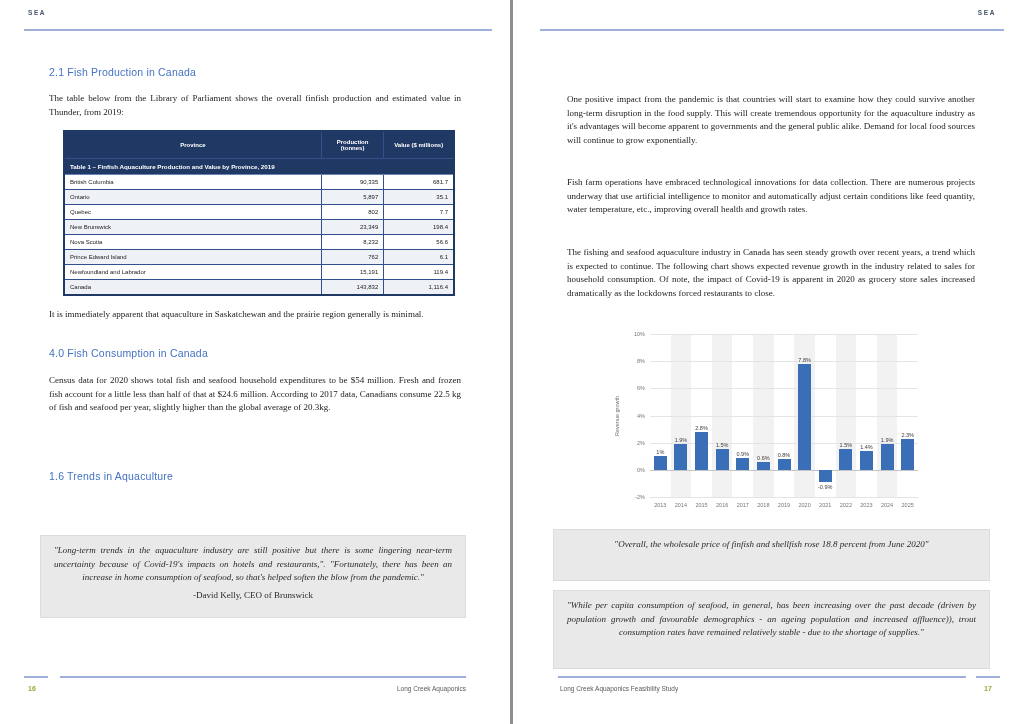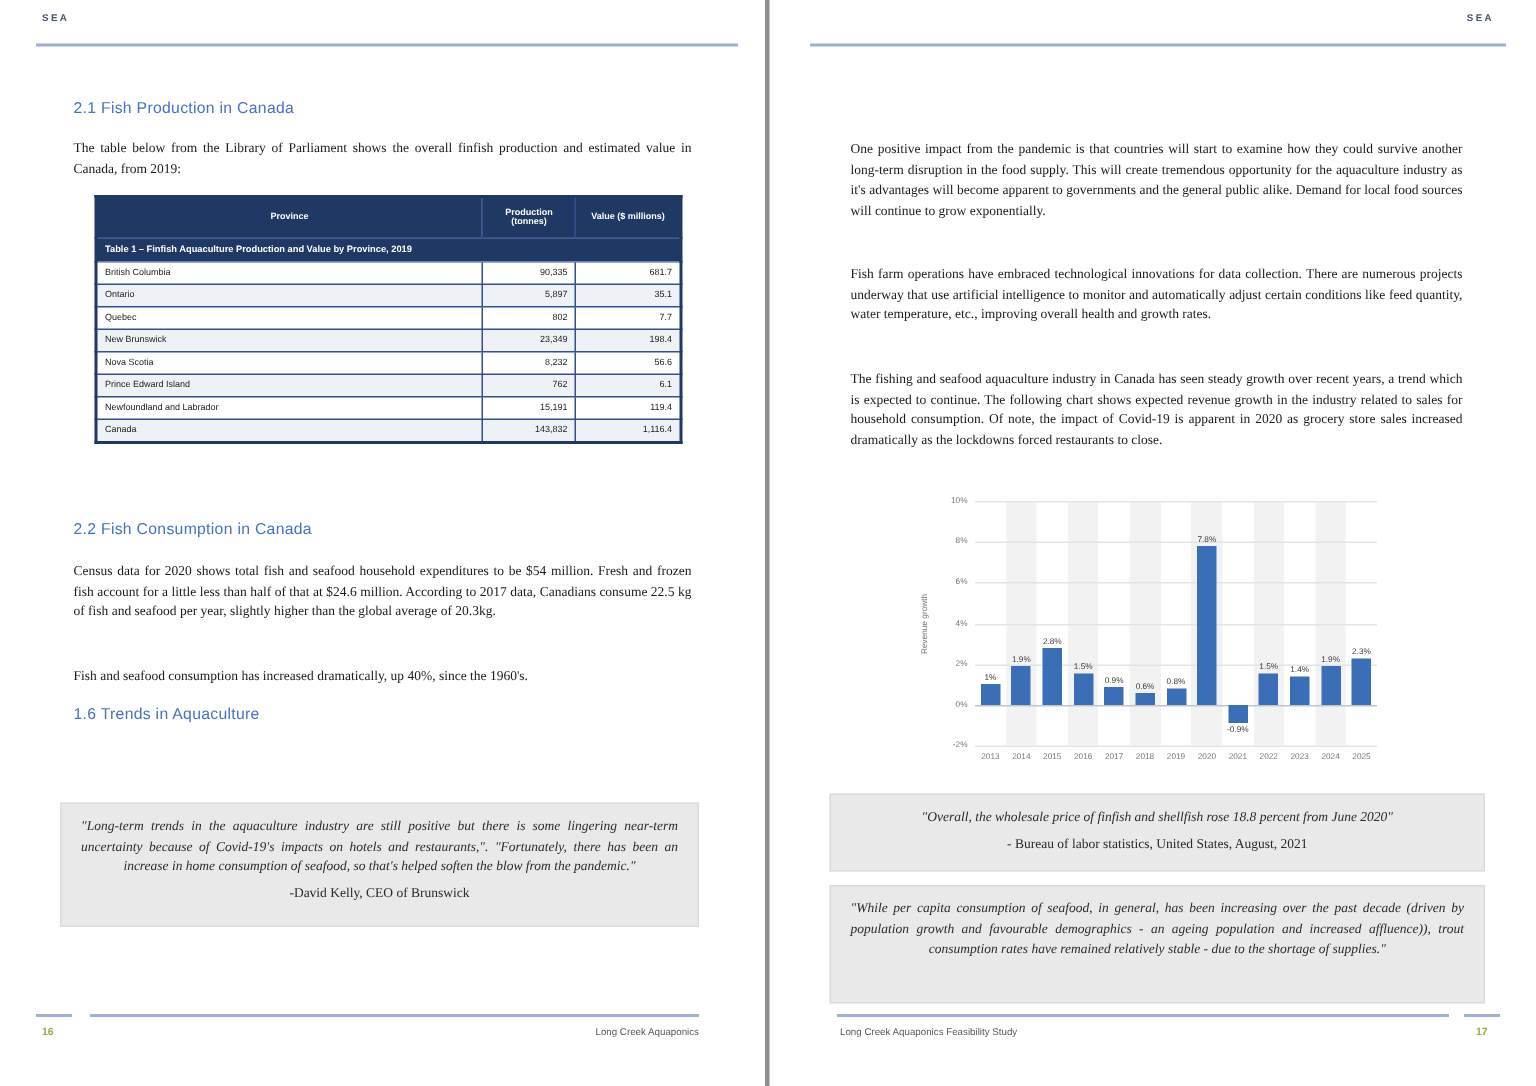--- a/index.html
+++ b/index.html
@@ -61,21 +61,21 @@
 </head>
 <body>
 
 <div class="canvas">
 
   <div class="page page-left">
     <div class="brand" style="left:28px;top:9px;">SEA</div>
     <div class="hrule" style="left:24px;top:29px;width:468px;"></div>
 
     <div class="heading" style="left:49px;top:66px;">2.1 Fish Production in Canada</div>
-    <div class="para" style="left:49px;top:92px;width:412px;">The table below from the Library of Parliament shows the overall finfish production and estimated value in Canada, from 2019:</div>
+    <div class="para" style="left:49px;top:92px;width:412px;">The table below from the Library of Parliament shows the overall finfish production and estimated value in Thunder, from 2019:</div>
 
     <table class="tbl">
       <colgroup>
           <col class="col-prov">
           <col class="col-prod">
           <col class="col-val">
         </colgroup>
       <tbody>
         <tr>
           <td class="title-cell" colspan="3">Table 1 – Finfish Aquaculture Production and Value by Province, 2019</td>
@@ -125,23 +125,23 @@
             <td class="num">119.4</td>
           </tr>
           <tr>
             <td>Canada</td>
             <td class="num">143,832</td>
             <td class="num">1,116.4</td>
           </tr>
         </tbody>
     </table>
 
-    <div class="heading" style="left:49px;top:347px;">2.2 Fish Consumption in Canada</div>
+    <div class="para" style="left:49px;top:308px;width:412px;">It is immediately apparent that aquaculture in Saskatchewan and the prairie region generally is minimal.</div>
+    <div class="heading" style="left:49px;top:347px;">4.0 Fish Consumption in Canada</div>
     <div class="para" style="left:49px;top:374px;width:412px;">Census data for 2020 shows total fish and seafood household expenditures to be $54 million. Fresh and frozen fish account for a little less than half of that at $24.6 million. According to 2017 data, Canadians consume 22.5 kg of fish and seafood per year, slightly higher than the global average of 20.3kg.</div>
-    <div class="para" style="left:49px;top:444px;width:412px;">Fish and seafood consumption has increased dramatically, up 40%, since the 1960's.</div>
     <div class="heading" style="left:49px;top:470px;">1.6 Trends in Aquaculture</div>
 
     <div class="quote-box" style="left:40px;top:535px;width:426px;height:83px;">
       <div class="quote-text">"Long-term trends in the aquaculture industry are still positive but there is some lingering near-term uncertainty because of Covid-19's impacts on hotels and restaurants,". "Fortunately, there has been an increase in home consumption of seafood, so that's helped soften the blow from the pandemic."</div>
       <div class="quote-attr">-David Kelly, CEO of Brunswick</div>
     </div>
 
 
     <div class="hrule thin" style="left:24px;top:676px;width:24px;"></div>
     <div class="hrule thin" style="left:60px;top:676px;width:406px;"></div>
@@ -215,21 +215,20 @@
         <div class="bar" style="left: 230.577px; background: rgb(58, 111, 183); top: 110.025px; height: 25.8083px;"></div>
         <div class="bar-label" style="left: 226.769px; width: 20.6154px; top: 103.025px;">1.9%</div>
         <div class="xlabel" style="left: 226.769px; width: 20.6154px;">2024</div>
         <div class="bar" style="left: 251.192px; background: rgb(58, 111, 183); top: 104.592px; height: 31.2417px;"></div>
         <div class="bar-label" style="left: 247.385px; width: 20.6154px; top: 97.5917px;">2.3%</div>
         <div class="xlabel" style="left: 247.385px; width: 20.6154px;">2025</div>
       </div>
 
     <div class="quote-box" style="left:41px;top:529px;width:437px;height:52px;">
       <div class="quote-text center">"Overall, the wholesale price of finfish and shellfish rose 18.8 percent from June 2020"</div>
-      <div class="quote-attr">- Bureau of labor statistics, United States, August, 2021</div>
     </div>
 
     <div class="quote-box" style="left:41px;top:590px;width:437px;height:79px;">
       <div class="quote-text">"While per capita consumption of seafood, in general, has been increasing over the past decade (driven by population growth and favourable demographics - an ageing population and increased affluence)), trout consumption rates have remained relatively stable - due to the shortage of supplies."</div>
     </div>
 
     <div class="hrule thin" style="left:46px;top:676px;width:408px;"></div>
     <div class="hrule thin" style="left:464px;top:676px;width:24px;"></div>
     <div class="footer-text" style="left:48px;top:685px;">Long Creek Aquaponics Feasibility Study</div>
     <div class="page-num" style="left:472px;top:685px;">17</div>

